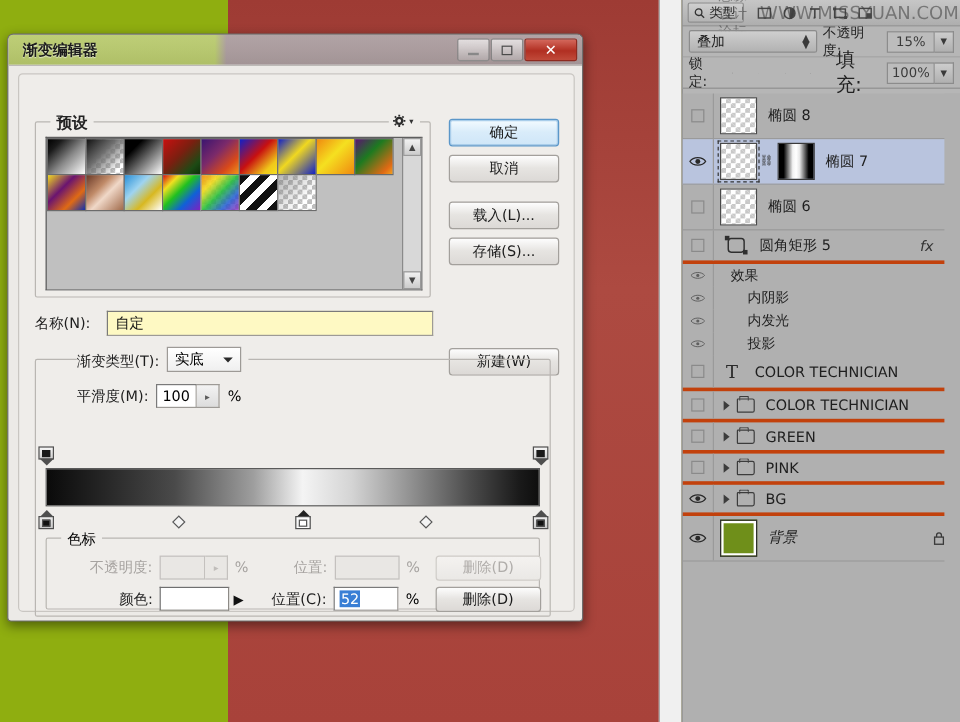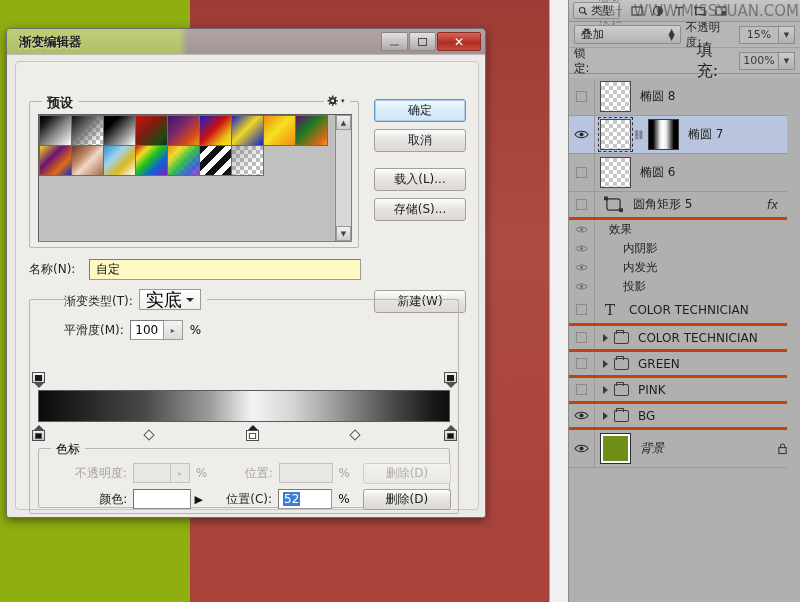--- a/index.html
+++ b/index.html
@@ -145,21 +145,21 @@
 
   
   #settings-group {
     position: absolute; left: 22px; top: 244px; width: 430px; height: 215px;
     border: 1px solid #b9b6b2; border-radius: 2px;
   }
   #type-row { position: absolute; left: 34px; top: -11px; display: flex; align-items: flex-end; background: #efedea; padding-right: 6px; }
   #type-label { font-size: 12px; color: #1e1e1e; margin-right: 6px; }
   #type-select {
     width: 62px; height: 21px; background: linear-gradient(180deg,#fff,#efefef);
-    border: 1px solid #9d9a96; position: relative; line-height: 19px; padding-left: 6px; font-size: 18px;
+    border: 1px solid #9d9a96; position: relative; line-height: 19px; padding-left: 6px; font-size: 12px;
   }
   #type-select .caret { position: absolute; right: 6px; top: 8px; border: 4px solid transparent; border-top-color: #2a2a2a; }
   #smooth-row { position: absolute; left: 34px; top: 20px; display: flex; align-items: center; }
   #smooth-label { font-size: 12px; color: #1e1e1e; margin-right: 6px; }
   #smooth-input {
     width: 34px; height: 20px; background: #fff; border: 1px solid #9d9a96;
     border-top-color: #7a7a7a; border-left-color: #7a7a7a;
     text-align: center; line-height: 18px; font-size: 12px;
   }
   #smooth-spin {

